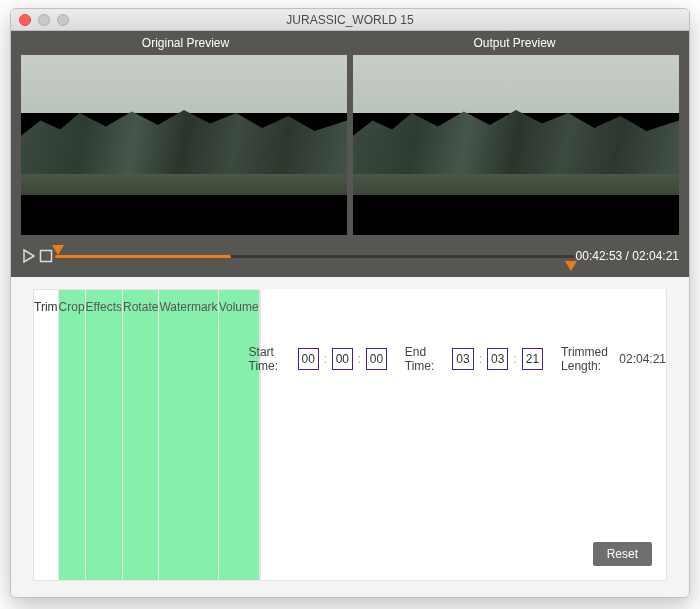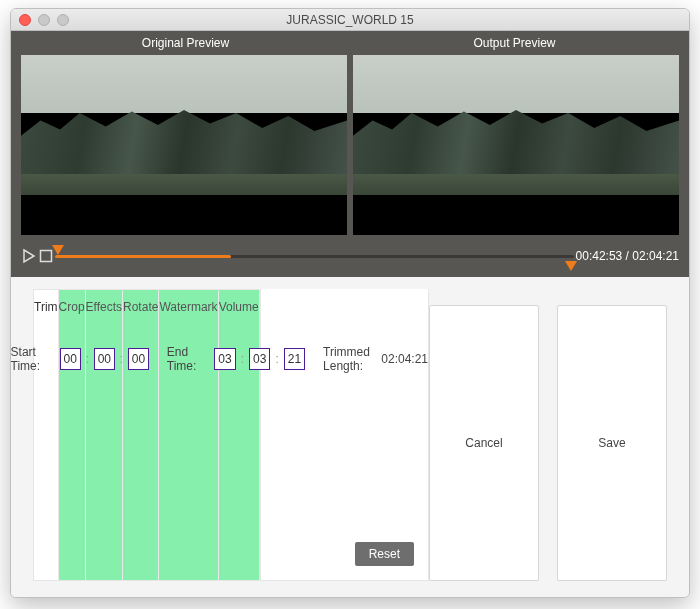--- a/index.html
+++ b/index.html
@@ -304,18 +304,14 @@
           <span class="tbox">21</span>
         </div>
         <div class="time-group">
           <span>Trimmed Length:</span>
           &nbsp;
           <span>02:04:21</span>
         </div>
       </div>
       <button class="reset-btn">Reset</button>
     </div>
-    <div class="footer">
-      <button class="btn">Cancel</button>
-      <button class="btn">Save</button>
-    </div>
   </div>
 </div>
 
 </body></html>

